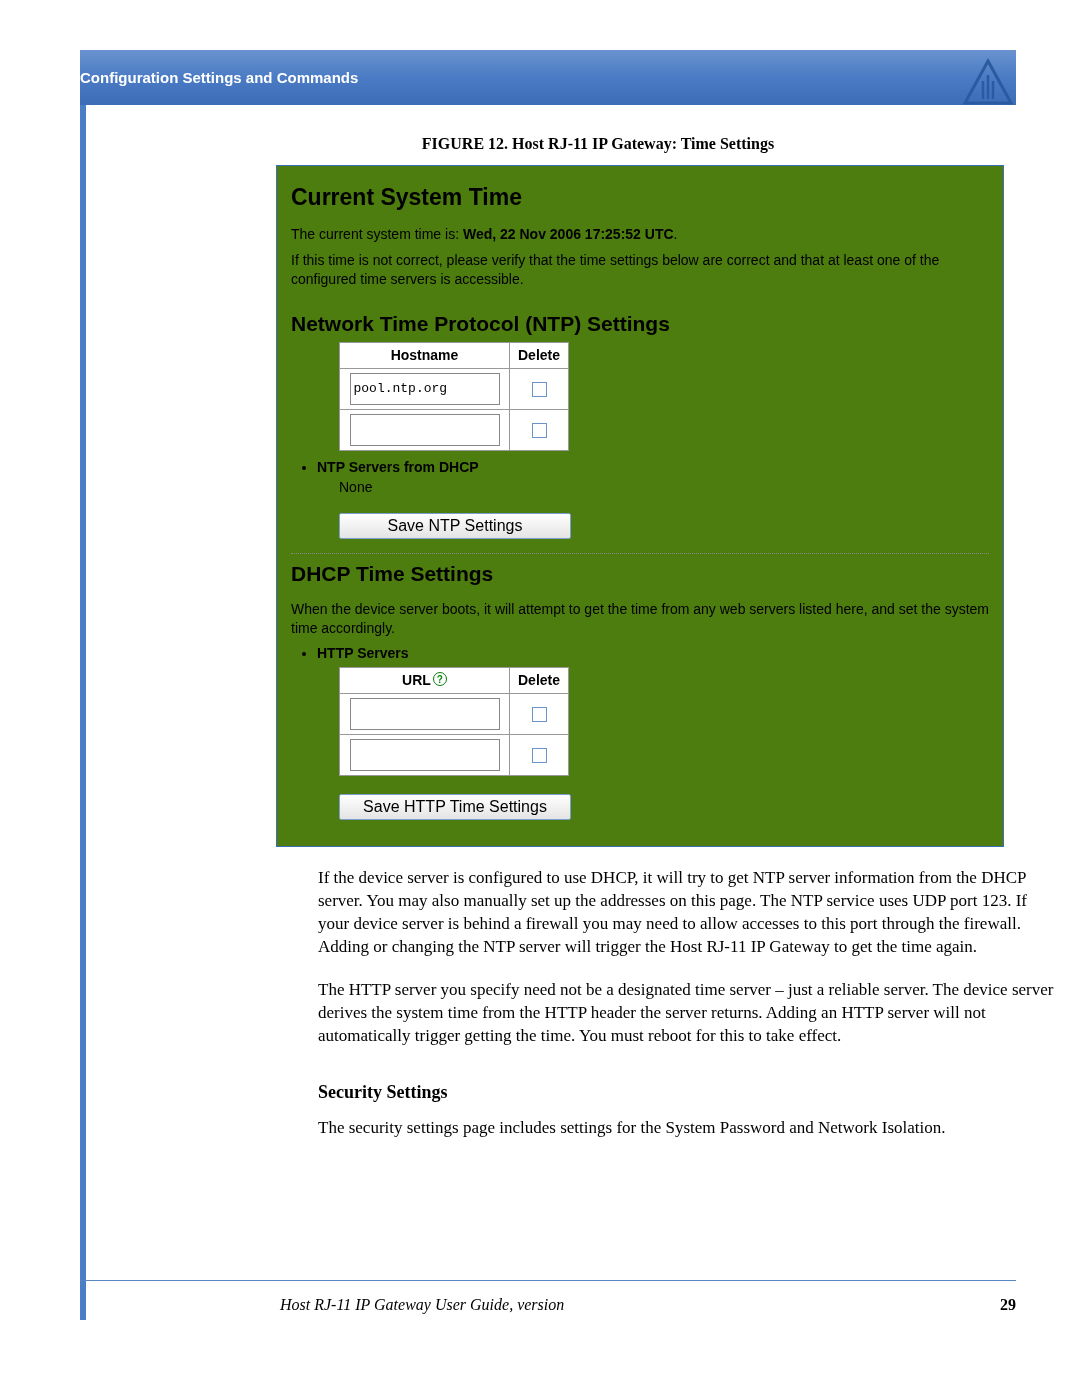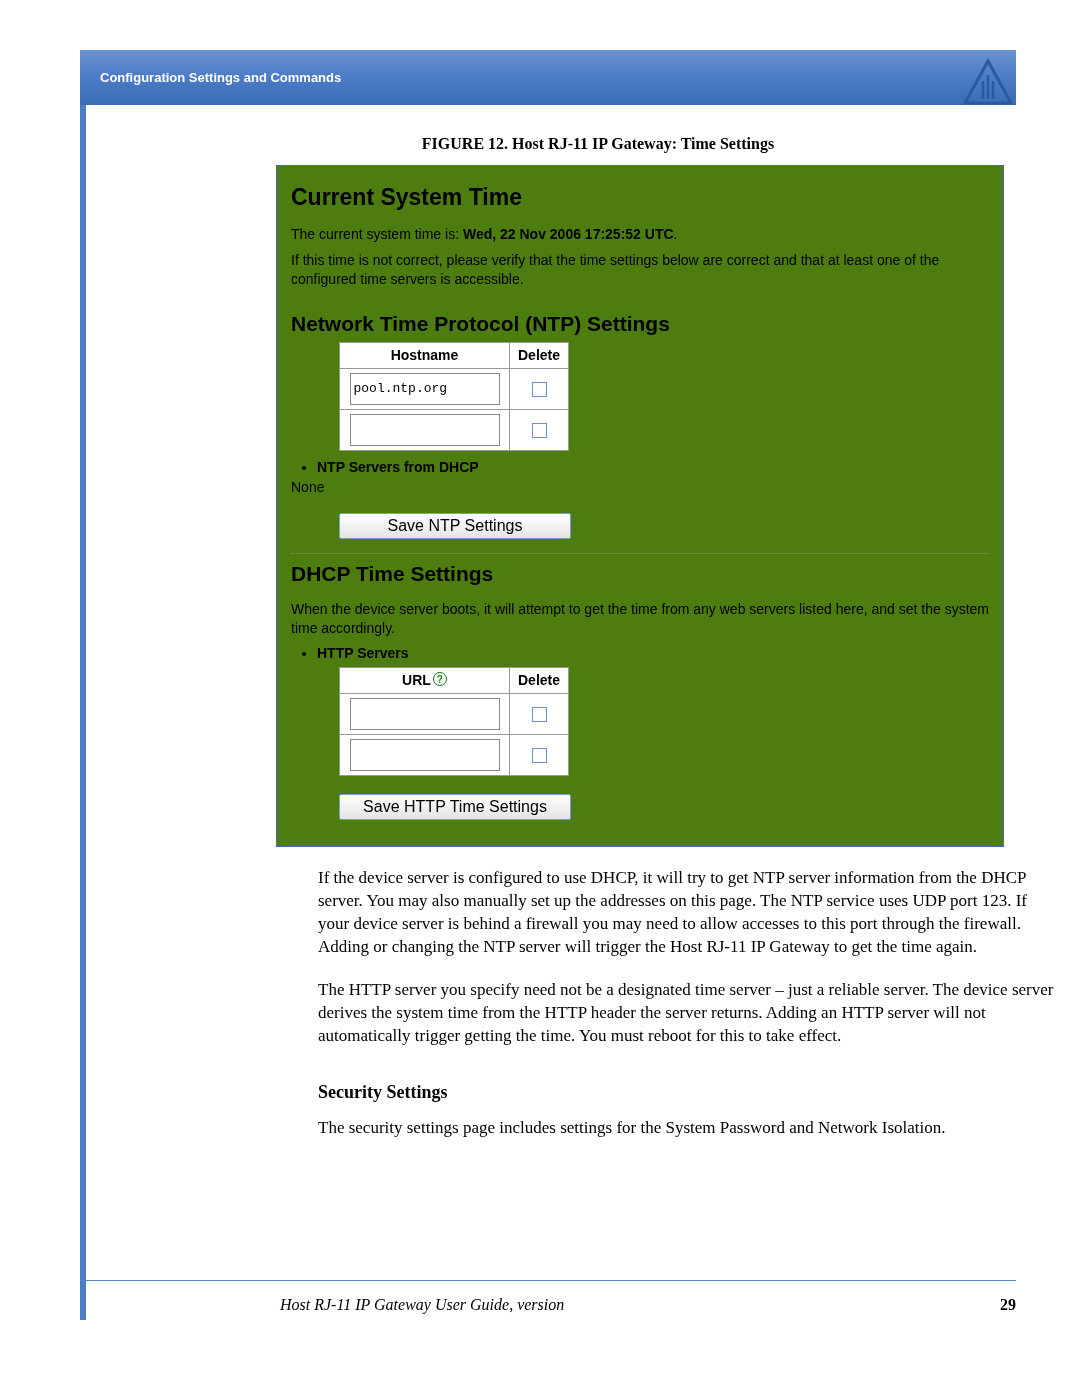--- a/index.html
+++ b/index.html
@@ -23,24 +23,23 @@
     left: 80px;
     top: 50px;
     width: 6px;
     height: 1270px;
     background: #4a7fc8;
   }
   .header-bar {
     height: 55px;
     background: linear-gradient(to bottom, #6a93cf 0%, #4a7bc4 50%, #3c6cb5 100%);
     color: #fff;
-    font-size: 13px;
+    font-size: 15px;
     font-weight: bold;
     line-height: 55px;
-    padding-left: 20px;
   }
   .logo {
     position: absolute;
     right: 0;
     top: 5px;
     width: 55px;
     height: 55px;
   }
   .content {
     padding-left: 38px;
@@ -111,20 +110,21 @@
   .chk {
     width: 15px;
     height: 15px;
     border: 1px solid #6a94c9;
     background: #fff;
     display: inline-block;
     vertical-align: middle;
   }
   .none-text {
     font-size: 14px;
+    margin-left: 48px;
     margin-top: 2px;
   }
   .save-btn {
     display: block;
     margin: 18px 0 6px 48px;
     width: 232px;
     height: 26px;
     background: linear-gradient(to bottom, #fff, #e4e4e4);
     border: 1px solid #7a9fd0;
     border-radius: 2px;

